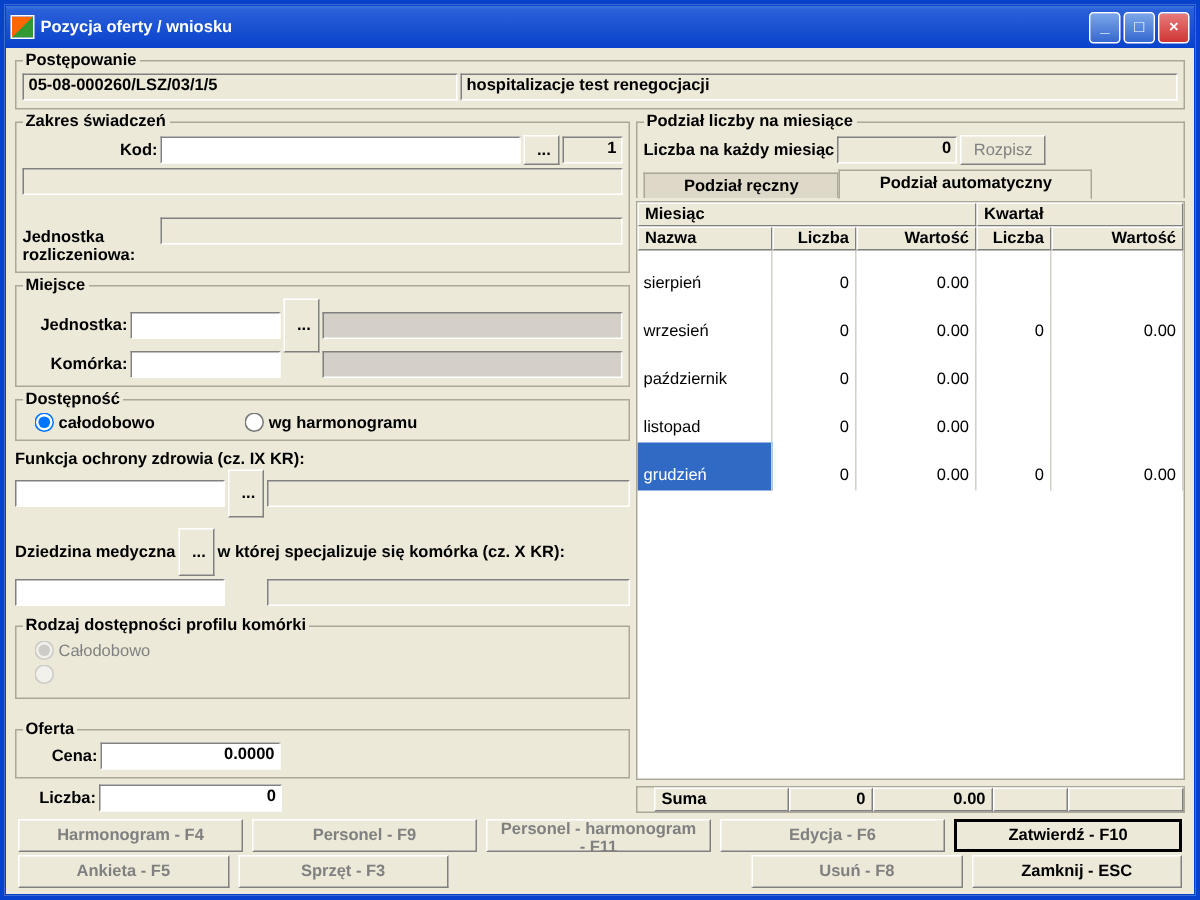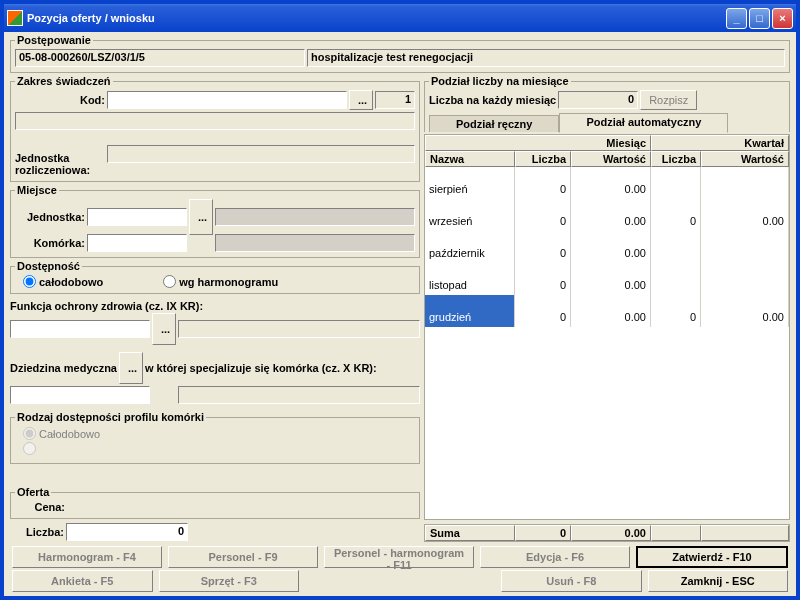--- a/index.html
+++ b/index.html
@@ -27,25 +27,25 @@
 .right-col { flex: 1; display: flex; flex-direction: column; }
 .radio-lbl { display: inline-flex; align-items: center; gap: 3px; }
 .radio-lbl input { margin: 0; }
 .two-line { text-align: left; line-height: 12px; margin-top: 20px; }
 .tabs { display: flex; }
 .tab { background: #ece9d8; border: 1px solid #aca899; border-bottom: none; padding: 2px 26px; cursor: pointer; font-weight: bold; }
 .tab:not(.active) { background: #ddd8c8; margin-top: 2px; }
 .tab.active { border-bottom: 1px solid #ece9d8; margin-bottom: -1px; }
 .grid { border: 1px solid #aca899; background: #fff; flex: 1; overflow: hidden; }
 .grid-header { display: flex; background: #ece9d8; }
-.grid-hcell { border: 1px solid; border-color: #fff #808080 #808080 #fff; padding: 1px 4px; font-weight: bold; text-align: right; }
+.grid-hcell { border: 1px solid; border-color: #fff #808080 #808080 #fff; padding: 1px 4px; font-weight: bold; text-align: left; }
 .grid-row { display: flex; }
 .grid-cell { padding: 16px 4px; border-right: 1px solid #d4d0c8; height: 16px; }
 .grid-row.selected .grid-cell:first-child { background: #316ac5; color: #fff; }
-.sum-row { display: flex; border: 1px solid #aca899; background: #ece9d8; margin-top: 4px; }
+.sum-row { display: flex; border: 1px solid #aca899; background: #ece9d8; margin-top: 4px; padding-left: 11px; }
 .sum-cell { border: 1px solid; border-color: #fff #808080 #808080 #fff; padding: 1px 4px; font-weight: bold; }
 .bottom-btns { display: flex; gap: 6px; padding: 4px 2px 2px; flex-wrap: wrap; }
 .bottom-btns .btn { flex: 1; height: 22px; font-weight: bold; }
 .btn.strong { border: 2px solid #000; }
 .right-align { text-align: right; }
 .left-spacer { flex: 1; }
 </style>
 </head>
 <body>
 
@@ -145,20 +145,21 @@
               </label>
           </div>
         </fieldset>
 
         <div class="left-spacer"></div>
 
         <fieldset>
           <legend>Oferta</legend>
           <div class="row">
             <div class="label" style="width:50px">Cena:</div>
+            <div class="sunken right-align" style="width:120px;font-weight:bold">0.0000</div>
           </div>
         </fieldset>
         <div class="row" style="margin-top:2px">
           <div class="label" style="width:54px">Liczba:</div>
           <div class="sunken right-align" style="width:122px;font-weight:bold">0</div>
         </div>
       </div>
 
       <div class="right-col">
         <fieldset style="border-bottom:none;padding-bottom:0">

